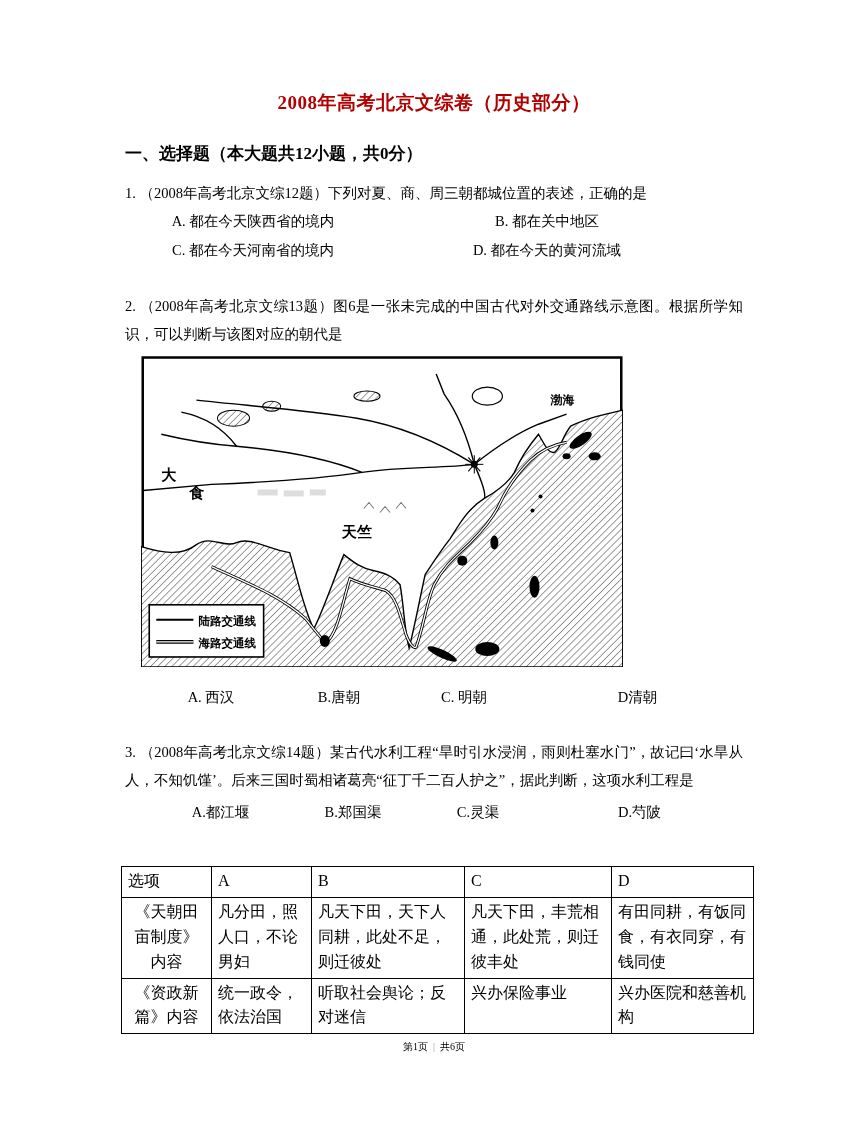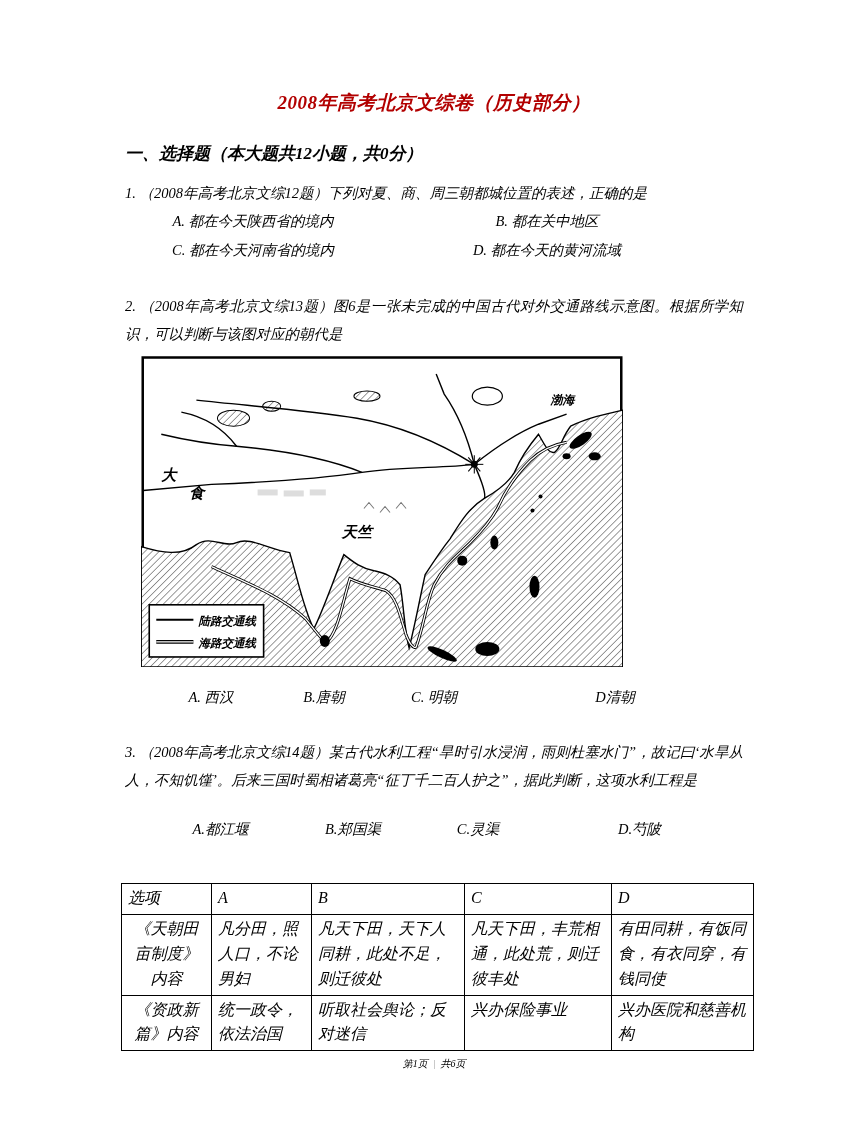--- a/index.html
+++ b/index.html
@@ -2,36 +2,36 @@
 <html><head>
 <meta charset="utf-8">
 <style>
   * { margin:0; padding:0; box-sizing:border-box; }
   html,body { background:#ffffff; }
   body {
     width:866px; height:1122px; overflow:hidden;
     font-family:"Liberation Serif","DejaVu Serif",serif;
     color:#000;
   }
-  .page { width:866px; height:1122px; padding:90px 123px 4px 125px; position:relative;font-style:italic; }
+  .page { width:866px; height:1122px; padding:90px 123px 4px 125px; position:relative; }
 
   .title {
     text-align:center; font-size:19px; font-weight:bold;
     letter-spacing:0.5px; margin-bottom:26px;
   }
   .section { font-size:17px; font-weight:bold; margin-bottom:14px; }
 
   .question { font-size:14.5px; line-height:1.95; }
   .stem { text-align:justify; }
 
   .opts { margin-left:30px; display:grid; }
   .opts span { white-space:nowrap;text-align:center; }
   .opts-q1 { grid-template-columns:196px auto; }
-  .opts-q2 { grid-template-columns:112px 114px 106px auto; margin-top:16px; }
-  .opts-q3 { grid-template-columns:131px 134px 116px auto; margin-top:21px; }
+  .opts-q2 { grid-template-columns:112px 114px 106px auto; margin-top:16px;gap:15px; }
+  .opts-q3 { grid-template-columns:131px 134px 116px auto; margin-top:4px; }
 
   .q2 { margin-top:28px; }
   .q3 { margin-top:26px; }
   .q4 { margin-top:40px; }
 
   .map-figure { margin:8px 0 0 16px; width:482px; }
   .map-figure svg { display:block; }
   .map-figure text { font-family:"Liberation Serif","DejaVu Serif",serif; }
 
   table.tpx {

